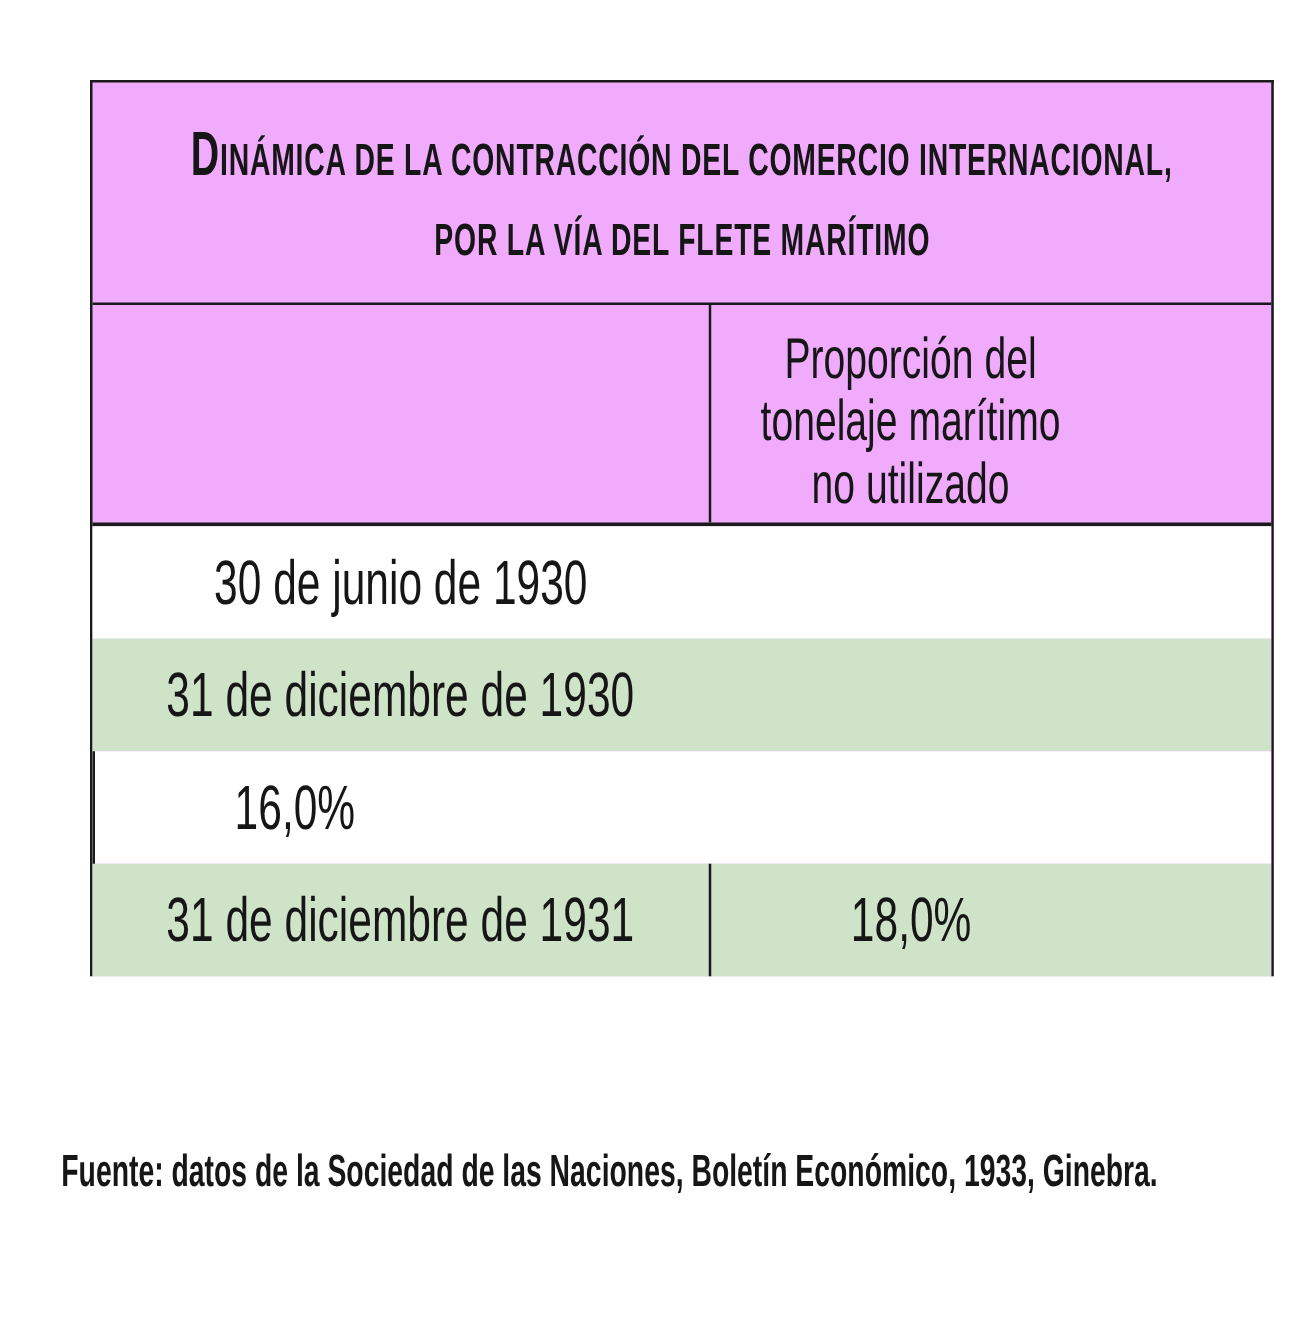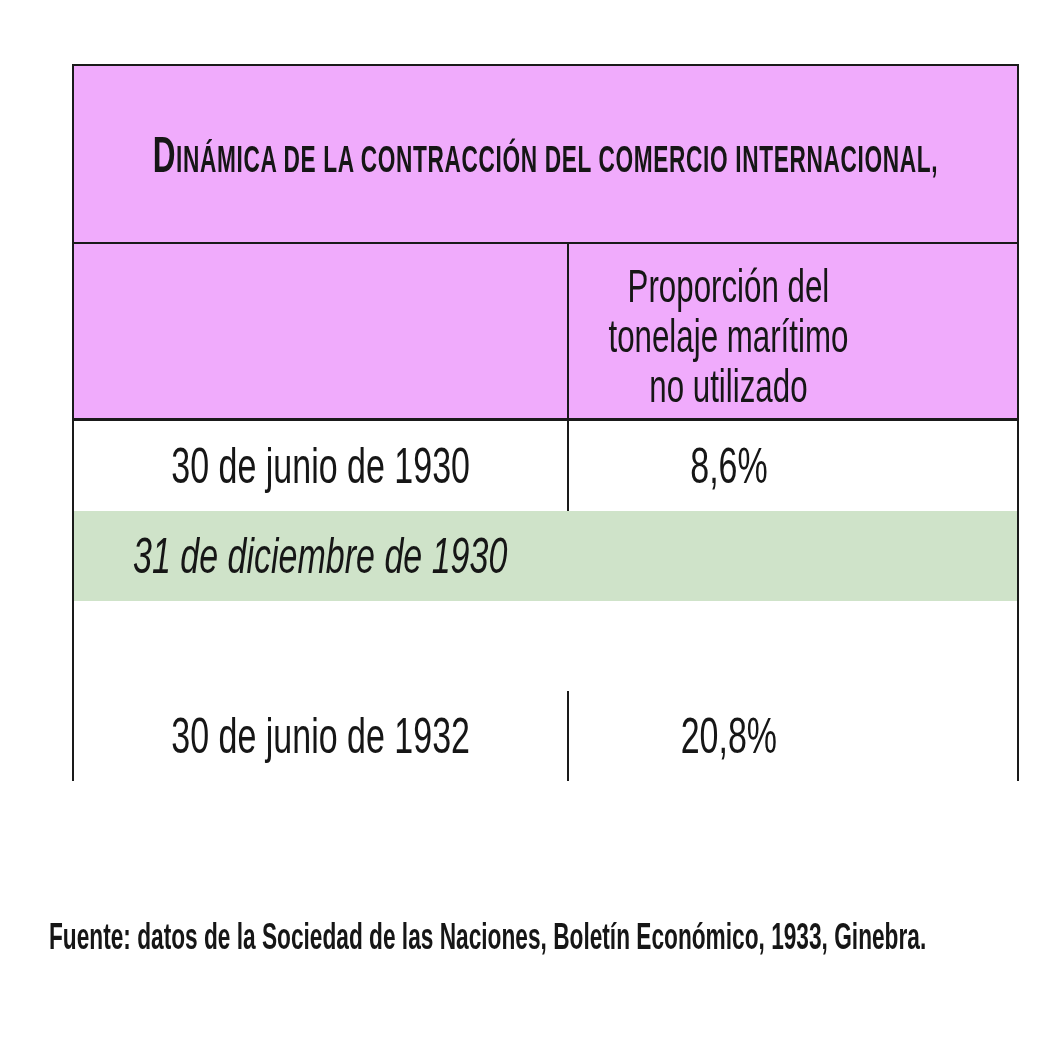--- a/index.html
+++ b/index.html
@@ -59,21 +59,21 @@
     font-size: 46px;
     line-height: 50px;
     text-align: center;
     transform: scaleX(0.68);
     transform-origin: 50% 50%;
     padding-top: 10px;
   }
   .hline { display: block; }
   
   .data-row { height: 90px; display: flex; background: #ffffff; }
-  .data-row.hl { background: var(--hl-green, #cfe3c9); font-style: italic; }
+  .data-row.hl { background: var(--hl-green, #cfe3c9); }
   .data-row.row-last { height: 75px; }
   .data-text {
     font-size: 50px;
     transform: scaleX(0.68);
     transform-origin: 50% 50%;
   }
   
   .source-note {
     position: absolute;
     left: 49px;
@@ -92,60 +92,63 @@
 <body>
 
 <div class="page">
 
   <div class="figure-table">
 
     <div class="title-block">
       <div class="title-line">
         <span class="cond title-text first-big">Dinámica de la contracción del comercio internacional,</span>
       </div>
+      <div class="title-line">
+        <span class="cond title-text">por la vía del flete marítimo</span>
+      </div>
     </div>
 
     <div class="header-row">
       <div class="cell date-cell"></div>
       <div class="cell value-cell">
         <span class="cond header-text">
           <span class="hline">Proporción del</span>
           <span class="hline">tonelaje marítimo</span>
           <span class="hline">no utilizado</span>
         </span>
       </div>
     </div>
 
     <div class="data-row">
       <div class="cell date-cell">
         <span class="cond data-text">30 de junio de 1930</span>
       </div>
-      <div class="cell value-cell">
-        <span class="cond data-text">8,6%</span>
-      </div>
     </div>
 
     <div class="data-row hl">
       <div class="cell date-cell">
         <span class="cond data-text">31 de diciembre de 1930</span>
       </div>
     </div>
 
     <div class="data-row">
+      <div class="cell value-cell">
+        <span class="cond data-text">16,0%</span>
+      </div>
     </div>
 
-
-    <div class="data-row">
+    <div class="data-row hl">
       <div class="cell date-cell">
-        <span class="cond data-text">30 de junio de 1932</span>
+        <span class="cond data-text">31 de diciembre de 1931</span>
       </div>
       <div class="cell value-cell">
-        <span class="cond data-text">20,8%</span>
+        <span class="cond data-text">18,0%</span>
       </div>
     </div>
+
 
 
   </div>
 
   <div class="source-note">
     <span class="cond source-text">Fuente: datos de la Sociedad de las Naciones, Boletín Económico, 1933, Ginebra.</span>
   </div>
 
 </div>
 

